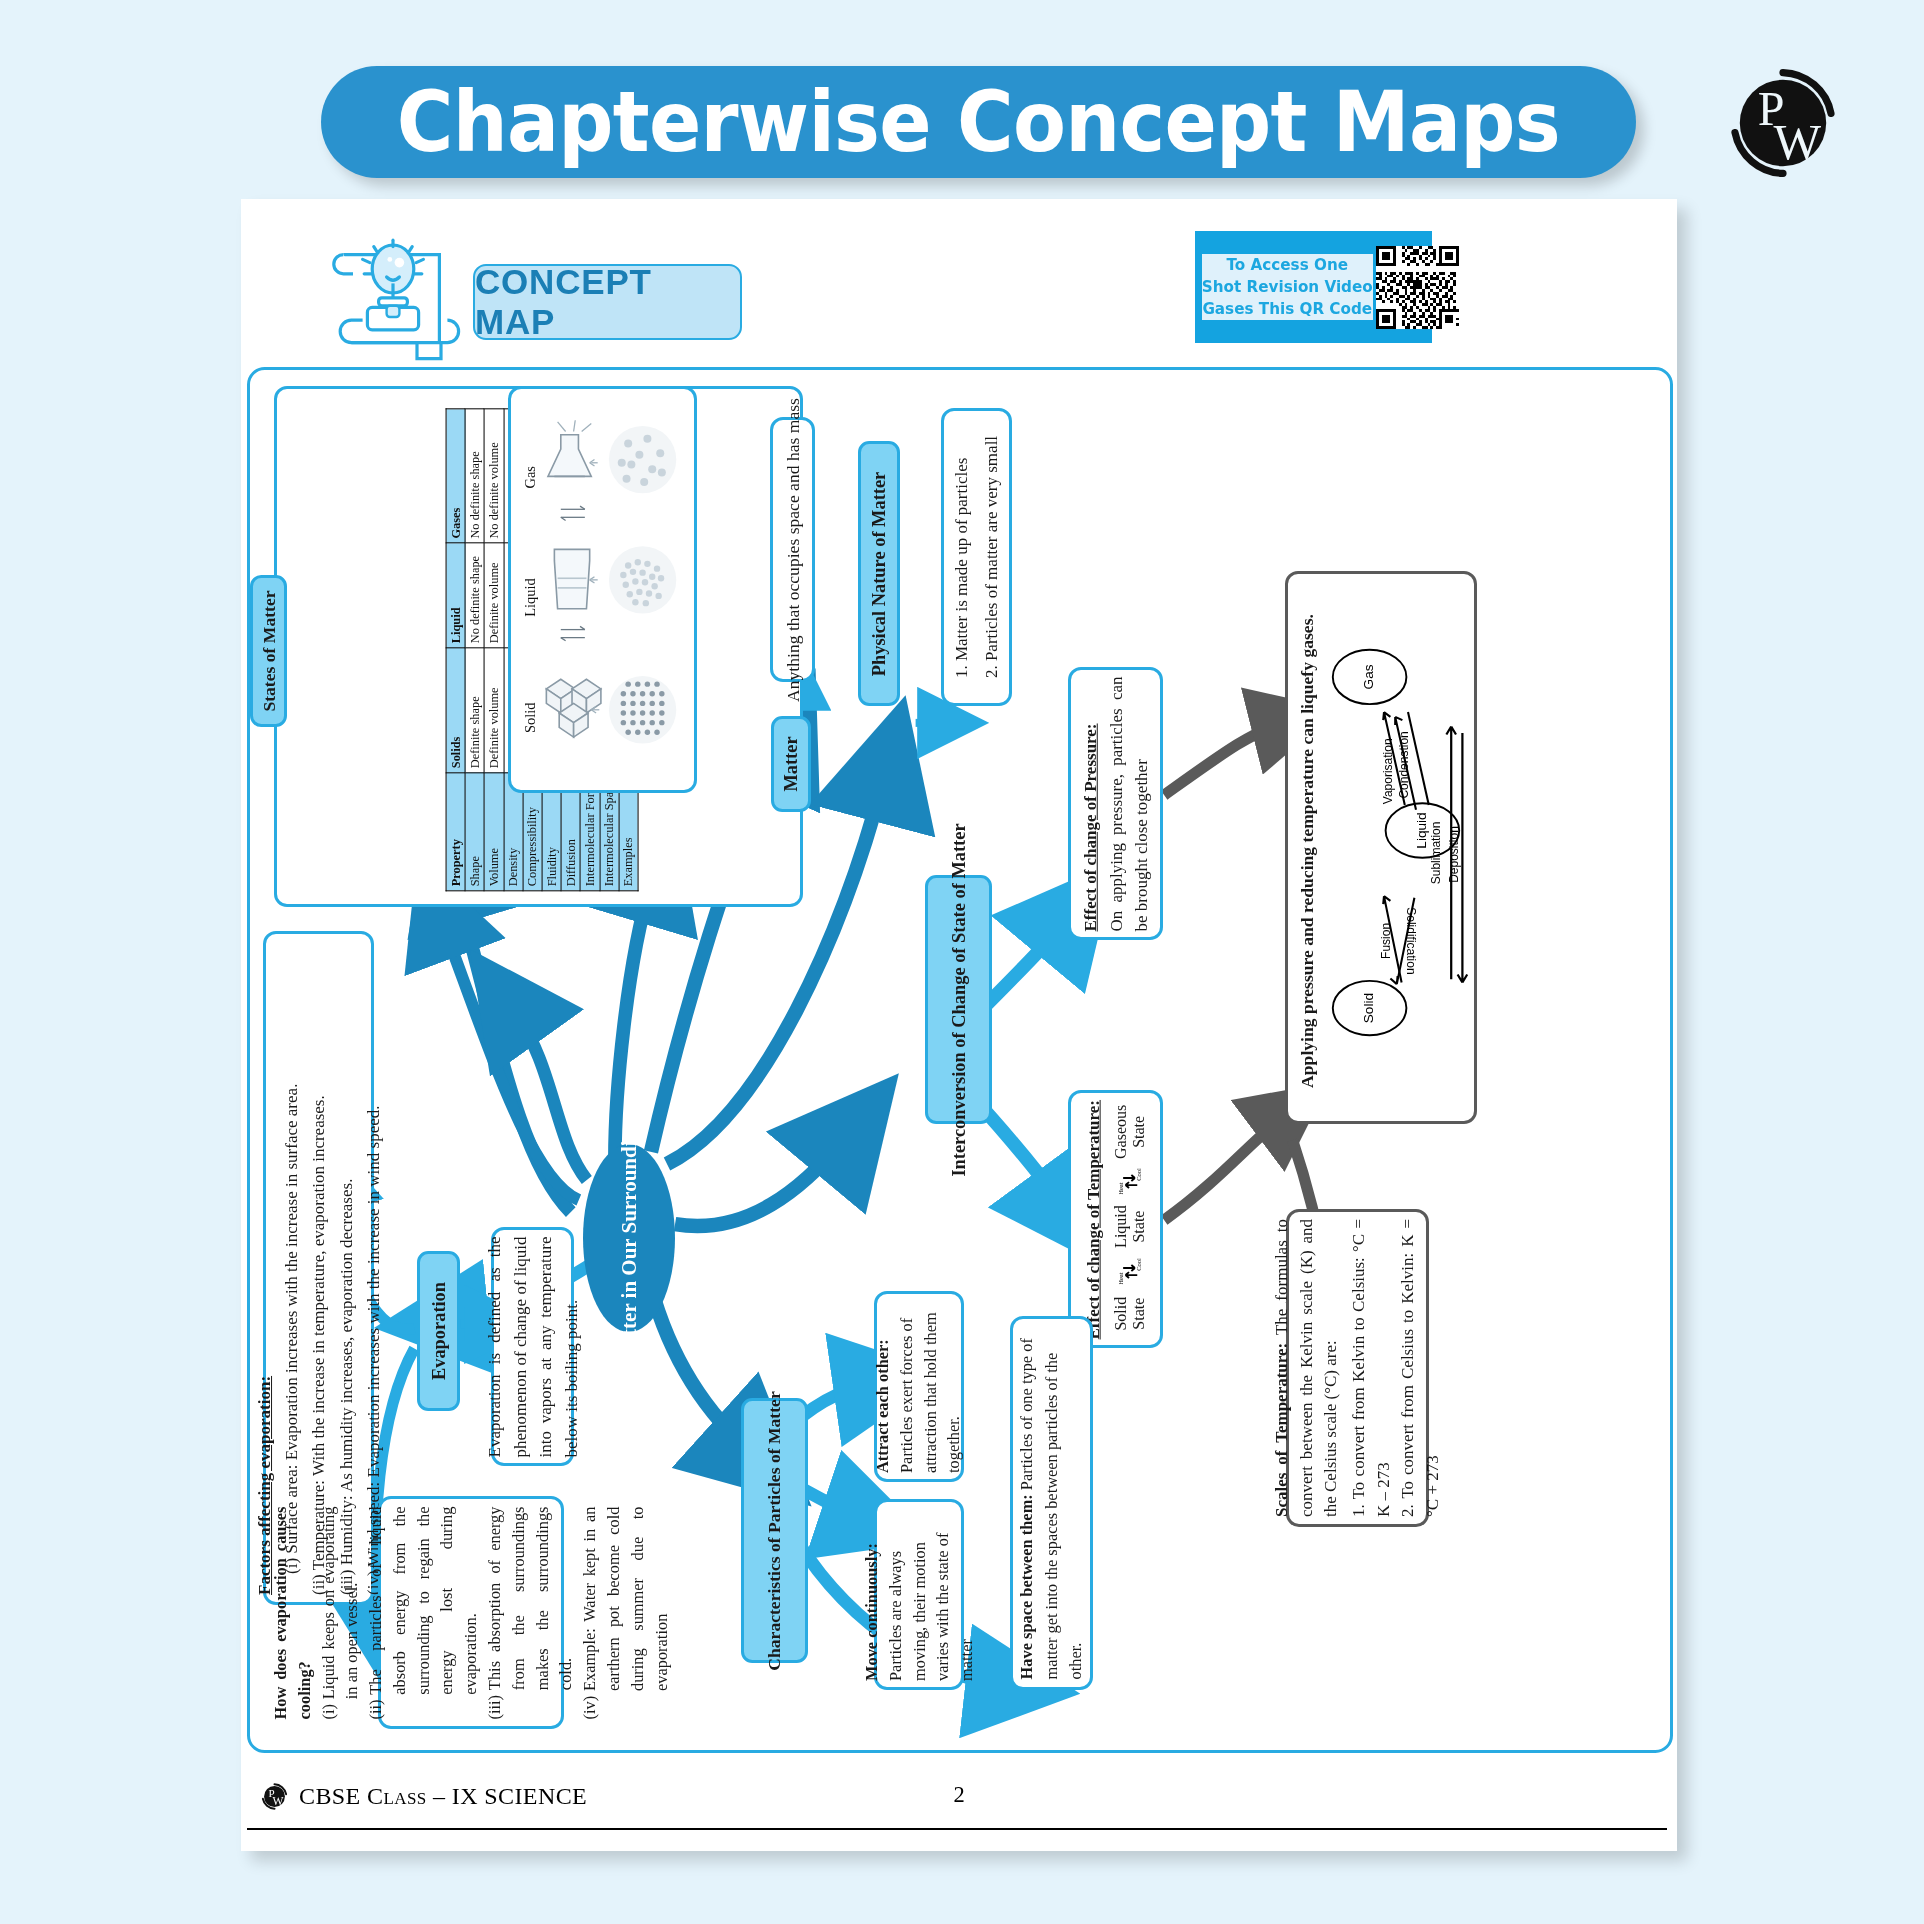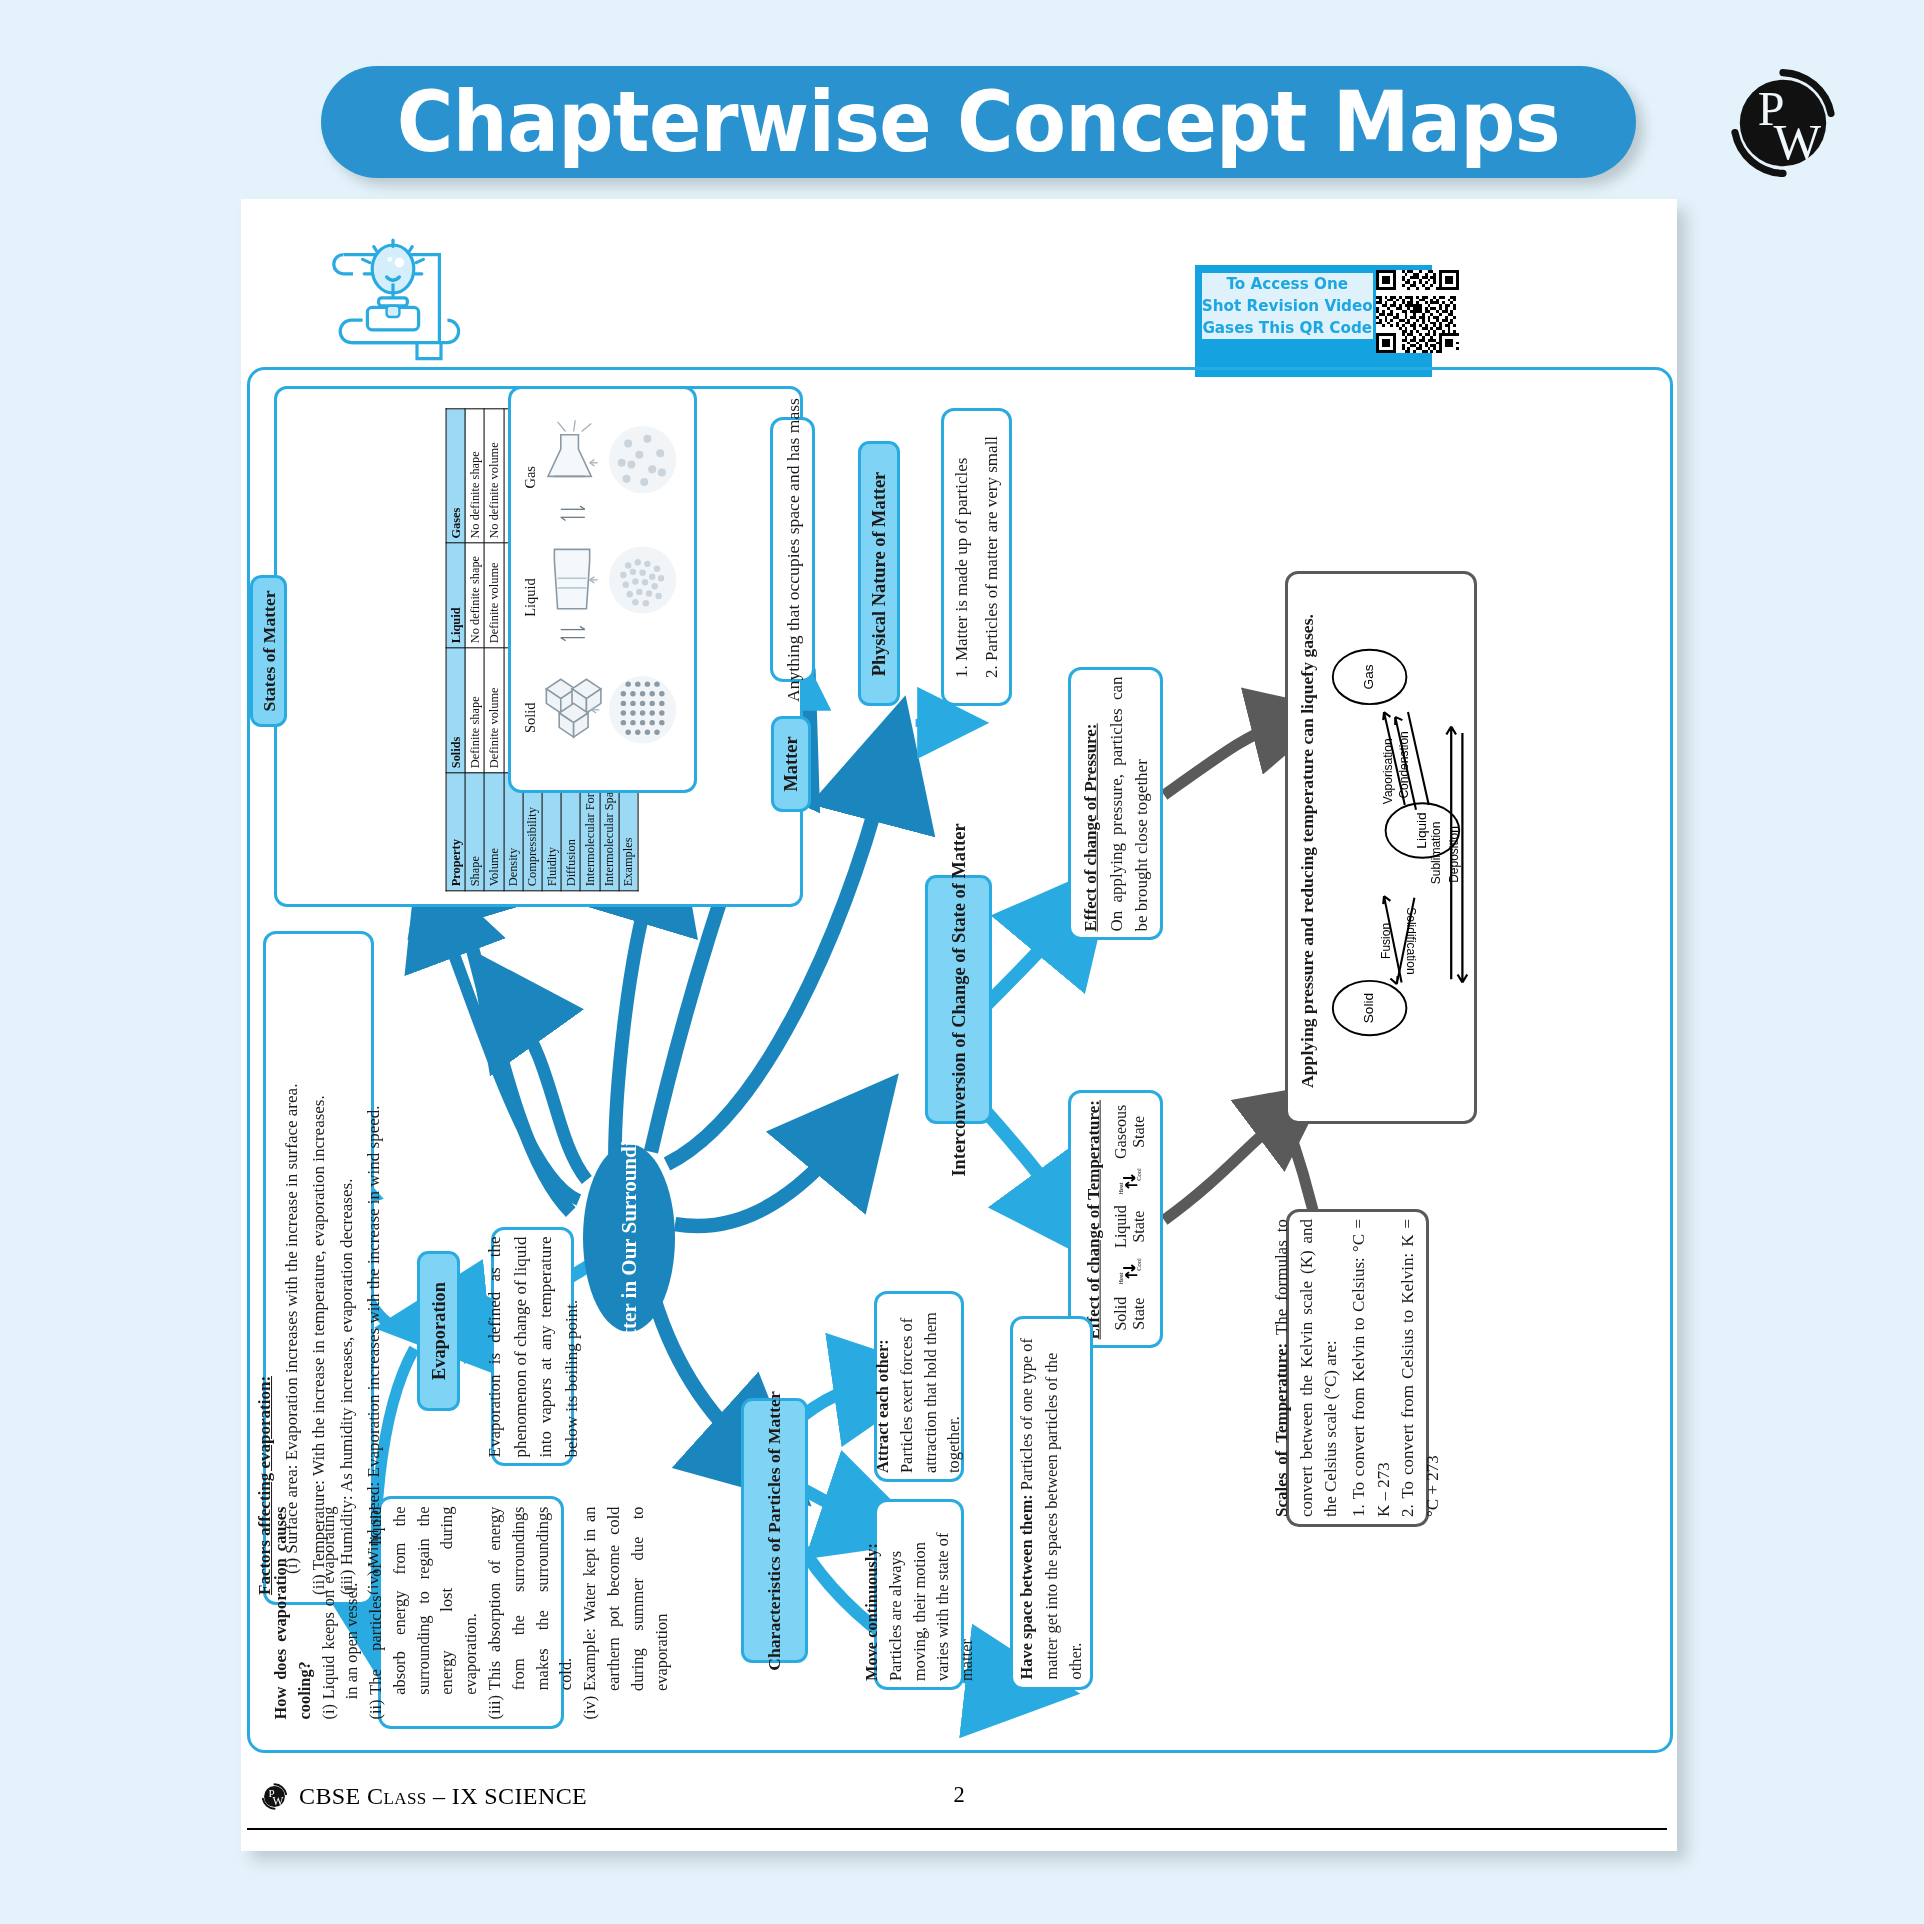--- a/index.html
+++ b/index.html
@@ -19,21 +19,21 @@
 
   
   .cm-wrap{position:absolute;left:88px;top:38px;width:417px;height:128px;}
   .cm-pill{position:absolute;left:144px;top:27px;width:265px;height:72px;background:#bfe4f7;border:2.4px solid #29abe2;
            border-radius:13px;display:flex;align-items:center;justify-content:center;}
   .cm-pill span{color:#1b7fb5;font-family:"Liberation Sans",sans-serif;font-weight:bold;font-size:35px;letter-spacing:0.8px;}
   .bulb-svg{position:absolute;left:0;top:0;}
 
   
   .qr-block{position:absolute;left:954px;top:32px;width:233px;height:108px;background:#14a3e0;
-            border:2.4px solid #14a3e0;display:flex;align-items:flex-start;margin-top:34px;}
+            border:2.4px solid #14a3e0;display:flex;align-items:center;}
   .qr-text{flex:1;background:#dff1fb;margin:6.4px 0 6.4px 4.8px;display:flex;flex-direction:column;align-items:center;
            justify-content:center;}
   .qr-text div{color:#1ca7e0;font-family:"DejaVu Sans",sans-serif;font-weight:bold;font-size:15.2px;line-height:1.45;white-space:nowrap;}
   .qr-img{width:95px;background:#fff;margin:3.2px;display:flex;align-items:center;justify-content:center;}
 
   
   .map-frame{position:absolute;left:6.4px;top:168px;width:1420px;height:1380px;border:3.2px solid #29abe2;border-radius:17.6px;}
 
   
   .rot{transform:rotate(-90deg);transform-origin:center center;}
@@ -102,20 +102,23 @@
       <g stroke="#29abe2" stroke-width="4" stroke-linecap="round">
         <path d="M80 4 v8"></path>
           <path d="M56 12 l5 8"></path>
           <path d="M104 12 l-5 8"></path>
         <path d="M42 28 l9 4"></path>
           <path d="M118 28 l-9 4"></path>
         <path d="M44 46 h9"></path>
           <path d="M116 46 h-9"></path>
       </g>
     </svg>
+    <div class="cm-pill">
+      <span>CONCEPT MAP</span>
+    </div>
   </div>
 
   <div class="qr-block">
     <div class="qr-text">
       <div>To Access One</div>
       <div>Shot Revision Video</div>
       <div>Gases This QR Code</div>
     </div>
     <div class="qr-img">
       <svg width="83" height="83" viewBox="0 0 29 29" shape-rendering="crispEdges">

